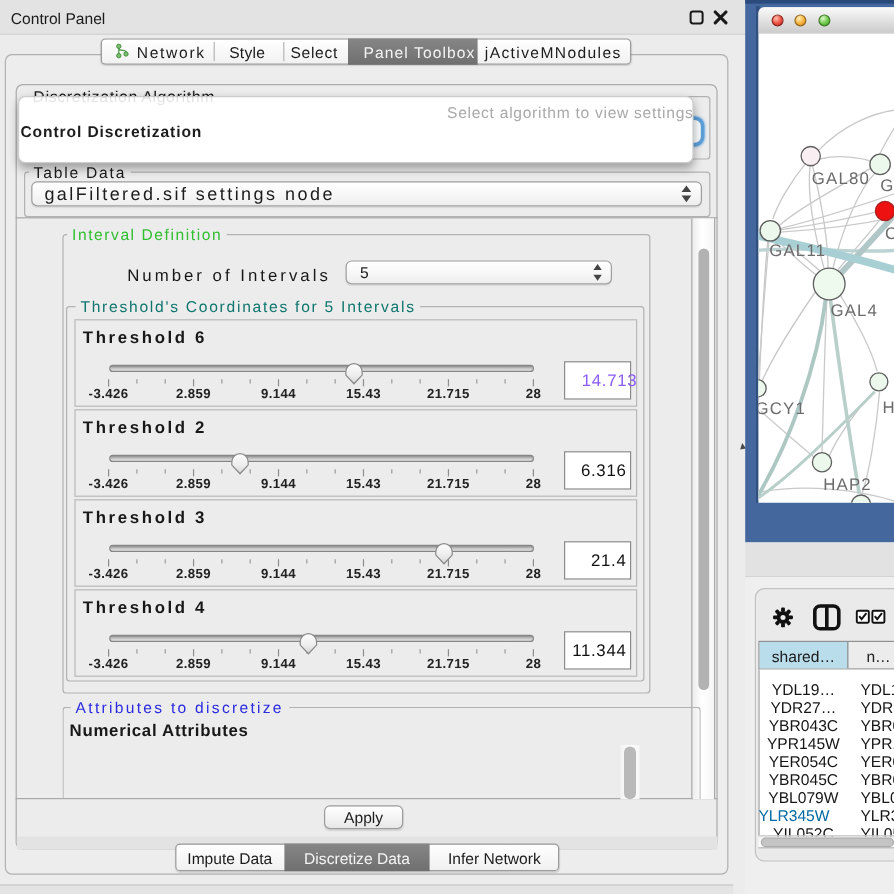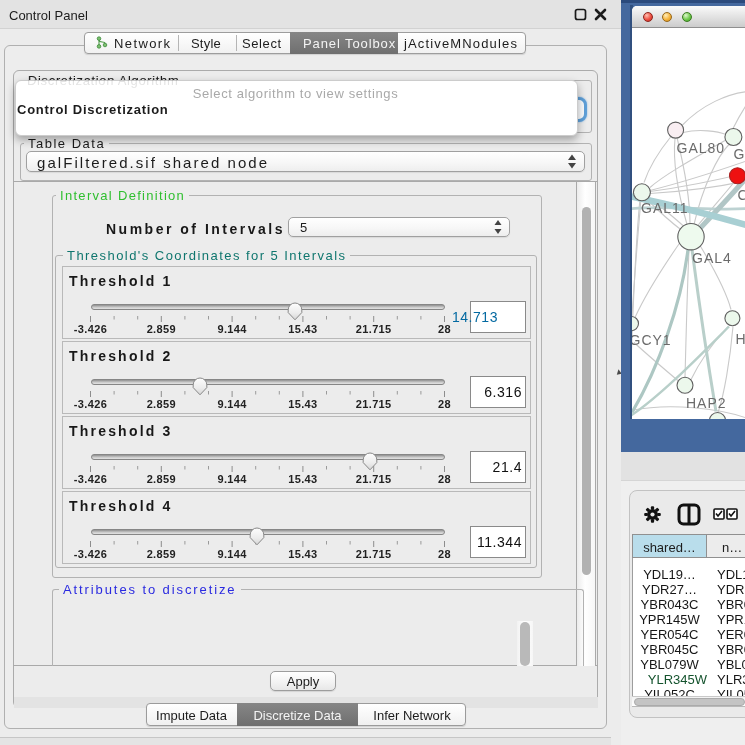--- a/index.html
+++ b/index.html
@@ -37,43 +37,43 @@
       <circle cx="10" cy="10" r="1.8" fill="#7cc06f" stroke="#3e8a3c" stroke-width="0.8"></circle>
     </svg>
 <div style="left:20px;top:80px;width:572px;height:53px;border:1px solid #b2b2b2;border-radius:3px">
       <span class="gt" style="left:3px;letter-spacing:0.65px">Discretization Algorithm</span>
     </div>
 <div style="left:560px;top:97px;width:27px;height:25px;border:3px solid #5e9fd8;border-radius:8px;background:#f8fafc;box-shadow:0 0 2px #7cb1e2"></div>
 <div style="left:20px;top:143px;width:572px;height:38px;border:1px solid #b2b2b2;border-radius:3px">
       <span class="gt" style="left:3px;letter-spacing:1.5px">Table Data</span>
     </div>
 <div class="combo" style="left:26px;top:151px;width:559px;height:21px;"></div>
-<div style="left:37px;top:153.5px;font-size:15px;letter-spacing:2.05px;white-space:nowrap;color:#1c1c1c">galFiltered.sif shared node</div>
+<div style="left:37px;top:153.5px;font-size:15px;letter-spacing:2.05px;white-space:nowrap;color:#1c1c1c">galFiltered.sif settings node</div>
 <svg style="left:566px;top:153px" width="12" height="17" viewBox="0 0 12 17">
       <path d="M6 1.5 L10 7 L2 7 Z" fill="#444"></path>
       <path d="M6 15.5 L10 10 L2 10 Z" fill="#444"></path>
     </svg>
 <div style="left:13px;top:181px;width:585px;height:485px;border-top:1px solid #a9a9a9;border-bottom:1px solid #a9a9a9"></div>
 <div style="left:576px;top:182px;width:20px;height:484px;background:linear-gradient(90deg,#ececec,#ffffff 45%,#f6f6f6);border-left:1px solid #a9a9a9;border-right:1px solid #a9a9a9"></div>
 <div style="left:582px;top:207px;width:9px;height:368px;background:#b2b2b2;border-radius:4.5px"></div>
 <div style="left:52px;top:195px;width:490px;height:383px;border:1px solid #b2b2b2;border-radius:3px">
       <span class="gt" style="left:3px;color:#2fbf2f;letter-spacing:1.3px">Interval Definition</span>
     </div>
-<div style="left:106px;top:221px;font-size:14px;font-weight:bold;letter-spacing:2.5px;white-space:nowrap;color:#181818">Number of Intervals</div>
+<div style="left:106px;top:221px;font-size:14px;font-weight:normal;letter-spacing:2.5px;white-space:nowrap;color:#181818">Number of Intervals</div>
 <div class="combo" style="left:288px;top:217px;width:222px;height:20px"></div>
 <div class="t" style="left:300px;top:221px;">5</div>
 <svg style="left:492px;top:219px" width="12" height="16" viewBox="0 0 12 16">
       <path d="M6 1 L9.5 6 L2.5 6 Z" fill="#444"></path>
       <path d="M6 15 L9.5 10 L2.5 10 Z" fill="#444"></path>
     </svg>
 <div style="left:55px;top:255px;width:482px;height:313px;border:1px solid #b2b2b2;border-radius:3px">
       <span class="gt" style="left:7px;color:#0f766e;letter-spacing:1.45px">Threshold's Coordinates for 5 Intervals</span>
     </div>
 <div style="left:62px;top:266px;width:469px;height:73px;border:1px solid #b9b9b9;background:#ececec"></div>
-<div style="left:69px;top:273px;font-size:14px;font-weight:bold;letter-spacing:2.2px;white-space:nowrap;color:#181818">Threshold 1</div>
+<div style="left:69px;top:273px;font-size:14px;font-weight:bold;letter-spacing:2.2px;white-space:nowrap;color:#181818">Threshold 6</div>
 <div style="left:90.5px;top:304px;width:354.0px;height:6px;background:linear-gradient(#8f8f8f,#c9c9c9 55%,#e3e3e3);border:1px solid #868686;border-radius:3px"></div>
 <svg style="left:90px;top:315.5px" width="356" height="8" viewBox="0 0 356 8">
       <line x1="0.5" y1="0" x2="0.5" y2="6" stroke="#8d8d8d" stroke-width="1"></line>
       <line x1="24.1" y1="0" x2="24.1" y2="3.5" stroke="#9a9a9a" stroke-width="1"></line>
       <line x1="47.7" y1="0" x2="47.7" y2="3.5" stroke="#9a9a9a" stroke-width="1"></line>
       <line x1="71.3" y1="0" x2="71.3" y2="6" stroke="#8d8d8d" stroke-width="1"></line>
       <line x1="94.9" y1="0" x2="94.9" y2="3.5" stroke="#9a9a9a" stroke-width="1"></line>
       <line x1="118.5" y1="0" x2="118.5" y2="3.5" stroke="#9a9a9a" stroke-width="1"></line>
       <line x1="142.1" y1="0" x2="142.1" y2="6" stroke="#8d8d8d" stroke-width="1"></line>
       <line x1="165.7" y1="0" x2="165.7" y2="3.5" stroke="#9a9a9a" stroke-width="1"></line>
@@ -96,21 +96,21 @@
       <defs>
         <linearGradient id="th1" x1="0" y1="0" x2="0" y2="1">
           <stop offset="0" stop-color="#fdfdfd"></stop>
           <stop offset="0.6" stop-color="#ececec"></stop>
           <stop offset="1" stop-color="#d5d5d5"></stop>
         </linearGradient>
       </defs>
       <path d="M1.2 7.8 A6.8 6.8 0 0 1 14.8 7.8 L14.8 10.6 L8 17.8 L1.2 10.6 Z" fill="url(#th1)" stroke="#888" stroke-width="1"></path>
     </svg>
 <div style="left:470px;top:300.5px;width:56px;height:32px;background:#fff;border:1px solid #8a8a8a"></div>
-<div style="left:446px;top:309px;width:52px;text-align:right;font-size:14px;letter-spacing:0.55px;color:#0369a1;white-space:nowrap">14.713</div>
+<div style="left:479px;top:309px;width:52px;text-align:right;font-size:14px;letter-spacing:0.55px;color:#8b5cf6;white-space:nowrap">14.713</div>
 <div style="left:62px;top:341px;width:469px;height:73px;border:1px solid #b9b9b9;background:#ececec"></div>
 <div style="left:69px;top:348px;font-size:14px;font-weight:bold;letter-spacing:2.2px;white-space:nowrap;color:#181818">Threshold 2</div>
 <div style="left:90.5px;top:379px;width:354.0px;height:6px;background:linear-gradient(#8f8f8f,#c9c9c9 55%,#e3e3e3);border:1px solid #868686;border-radius:3px"></div>
 <svg style="left:90px;top:390.5px" width="356" height="8" viewBox="0 0 356 8">
       <line x1="0.5" y1="0" x2="0.5" y2="6" stroke="#8d8d8d" stroke-width="1"></line>
       <line x1="24.1" y1="0" x2="24.1" y2="3.5" stroke="#9a9a9a" stroke-width="1"></line>
       <line x1="47.7" y1="0" x2="47.7" y2="3.5" stroke="#9a9a9a" stroke-width="1"></line>
       <line x1="71.3" y1="0" x2="71.3" y2="6" stroke="#8d8d8d" stroke-width="1"></line>
       <line x1="94.9" y1="0" x2="94.9" y2="3.5" stroke="#9a9a9a" stroke-width="1"></line>
       <line x1="118.5" y1="0" x2="118.5" y2="3.5" stroke="#9a9a9a" stroke-width="1"></line>
@@ -217,36 +217,37 @@
           <stop offset="1" stop-color="#d5d5d5"></stop>
         </linearGradient>
       </defs>
       <path d="M1.2 7.8 A6.8 6.8 0 0 1 14.8 7.8 L14.8 10.6 L8 17.8 L1.2 10.6 Z" fill="url(#th4)" stroke="#888" stroke-width="1"></path>
     </svg>
 <div style="left:470px;top:525.5px;width:56px;height:32px;background:#fff;border:1px solid #8a8a8a"></div>
 <div style="left:470px;top:534px;width:52px;text-align:right;font-size:14px;letter-spacing:0.55px;color:#111;white-space:nowrap">11.344</div>
 <div style="left:52px;top:589px;width:532px;height:77px;border:1px solid #b2b2b2;border-top-left-radius:3px;border-top-right-radius:3px;border-bottom:none">
       <span class="gt" style="left:6px;color:#2a2ae0;letter-spacing:1.9px">Attributes to discretize</span>
     </div>
+<div style="left:58px;top:600px;font-size:14px;font-weight:bold;letter-spacing:0.6px;white-space:nowrap;color:#181818">Numerical Attributes</div>
 <div style="left:517px;top:621px;width:16px;height:45px;background:linear-gradient(90deg,#f2f2f2,#ffffff 50%,#f6f6f6)"></div>
 <div style="left:520px;top:622px;width:10px;height:44px;background:#b9b9b9;border-radius:5px"></div>
 <div style="left:14px;top:697px;width:584px;height:11px;background:#e3e3e3"></div>
 <div class="btnface" style="left:270px;top:671px;width:66px;height:20px;border-radius:5px;box-shadow:0 1px 1px rgba(0,0,0,0.1)"></div>
 <div class="t" style="left:270px;top:675px;width:66px;text-align:center">Apply</div>
 <div style="left:146px;top:703px;width:320px;height:23px;background:linear-gradient(#ffffff,#f0f0f0);border:1px solid #9b9b9b;border-radius:4px;box-shadow:0 1px 1px rgba(0,0,0,0.12)"></div>
 <div style="left:237px;top:703px;width:121px;height:23px;background:linear-gradient(#868686,#6f6f6f)"></div>
 <div class="t" style="left:146px;top:709px;width:91px;text-align:center">Impute Data</div>
 <div style="left:237px;top:709px;width:121px;text-align:center;color:#f4f4f4;font-size:13px;line-height:1">Discretize Data</div>
 <div class="t" style="left:358px;top:709px;width:108px;text-align:center">Infer Network</div>
 <div style="left:0;top:737px;width:611px;height:8px;background:#e4e4e4;border-top:1px solid #c6c6c6"></div>
 <svg style="left:614.5px;top:368px" width="6" height="8" viewBox="0 0 6 8">
       <path d="M5 7.5 L5 2 L0.5 5.5 Z" fill="#4a4a4a" transform="rotate(-35 3 4)"></path>
     </svg>
 <div style="left:14.5px;top:80px;width:563px;height:56px;background:#fff;border:1px solid #cccccc;border-radius:6px;box-shadow:0 4px 8px rgba(0,0,0,0.32)"></div>
-<div style="left:13px;top:87px;width:565px;text-align:center;color:#a9a9a9;font-size:13px;line-height:13px;white-space:nowrap;letter-spacing:0.6px">Select algorithm to view settings</div>
+<div style="left:13px;top:87px;width:565px;text-align:right;color:#a9a9a9;font-size:13px;line-height:13px;white-space:nowrap;letter-spacing:0.6px">Select algorithm to view settings</div>
 <div class="t b" style="left:17px;top:103px;letter-spacing:0.75px">Control Discretization</div>
 <div style="left:27px;top:73px;letter-spacing:0.65px;font-size:13px;color:rgba(40,40,40,0.13);white-space:nowrap">Discretization Algorithm</div>
 <div style="left:621px;top:0;width:124px;height:452px;background:#44689e"></div>
 <div style="left:621px;top:0;width:124px;height:3px;background:#2b4a7c"></div>
 <div style="left:629.5px;top:5px;width:3px;height:414px;background:#31507f"></div>
 <div style="left:632px;top:6px;width:113px;height:413px;background:#fff;border-top-left-radius:5px"></div>
 <div style="left:632px;top:6px;width:113px;height:21.5px;background:linear-gradient(#fafafa,#cccccc);border-bottom:1px solid #8f8f8f;border-top-left-radius:5px"></div>
 <div style="left:642.5px;top:11.8px;width:10px;height:10px;border-radius:50%;background:radial-gradient(circle at 35% 30%, #ffc0b0, #ee4f42 55%, #b92c22);border:1px solid #8d241c"></div>
 <div style="left:662.3px;top:11.8px;width:10px;height:10px;border-radius:50%;background:radial-gradient(circle at 35% 30%, #ffeebb, #f5b33c 55%, #c8891c);border:1px solid #97671a"></div>
 <div style="left:682.3px;top:11.8px;width:10px;height:10px;border-radius:50%;background:radial-gradient(circle at 35% 30%, #dff7cc, #6fc94c 55%, #3f9e28);border:1px solid #3a7a20"></div>
@@ -340,18 +341,18 @@
 <div style="left:632px;top:597px;width:75px;text-align:center;font-size:13px;color:#161616;white-space:nowrap">YBR043C</div>
 <div style="left:717px;top:597px;font-size:13px;color:#161616;white-space:nowrap">YBR04</div>
 <div style="left:632px;top:612px;width:75px;text-align:center;font-size:13px;color:#161616;white-space:nowrap">YPR145W</div>
 <div style="left:717px;top:612px;font-size:13px;color:#161616;white-space:nowrap">YPR14</div>
 <div style="left:632px;top:627px;width:75px;text-align:center;font-size:13px;color:#161616;white-space:nowrap">YER054C</div>
 <div style="left:717px;top:627px;font-size:13px;color:#161616;white-space:nowrap">YER05</div>
 <div style="left:632px;top:642px;width:75px;text-align:center;font-size:13px;color:#161616;white-space:nowrap">YBR045C</div>
 <div style="left:717px;top:642px;font-size:13px;color:#161616;white-space:nowrap">YBR04</div>
 <div style="left:632px;top:657px;width:75px;text-align:center;font-size:13px;color:#161616;white-space:nowrap">YBL079W</div>
 <div style="left:717px;top:657px;font-size:13px;color:#161616;white-space:nowrap">YBL07</div>
-<div style="left:632px;top:672px;width:75px;text-align:right;font-size:13px;color:#14532d;white-space:nowrap">YLR345W</div>
+<div style="left:632px;top:672px;width:75px;text-align:left;font-size:13px;color:#0369a1;white-space:nowrap">YLR345W</div>
 <div style="left:717px;top:672px;font-size:13px;color:#161616;white-space:nowrap">YLR34</div>
 <div style="left:632px;top:687px;width:75px;text-align:center;font-size:13px;color:#161616;white-space:nowrap">YIL052C</div>
 <div style="left:717px;top:687px;font-size:13px;color:#161616;white-space:nowrap">YIL05</div>
 <div style="left:631.5px;top:696px;width:114px;height:11px;background:linear-gradient(#f2f2f2,#ffffff);border-top:1px solid #c9c9c9;border-bottom:1px solid #b9b9b9"></div>
 <div style="left:634px;top:697.5px;width:111px;height:8px;background:#c4c4c4;border-radius:4px;border:1px solid #ababab"></div>
 </div>
 </body></html>

